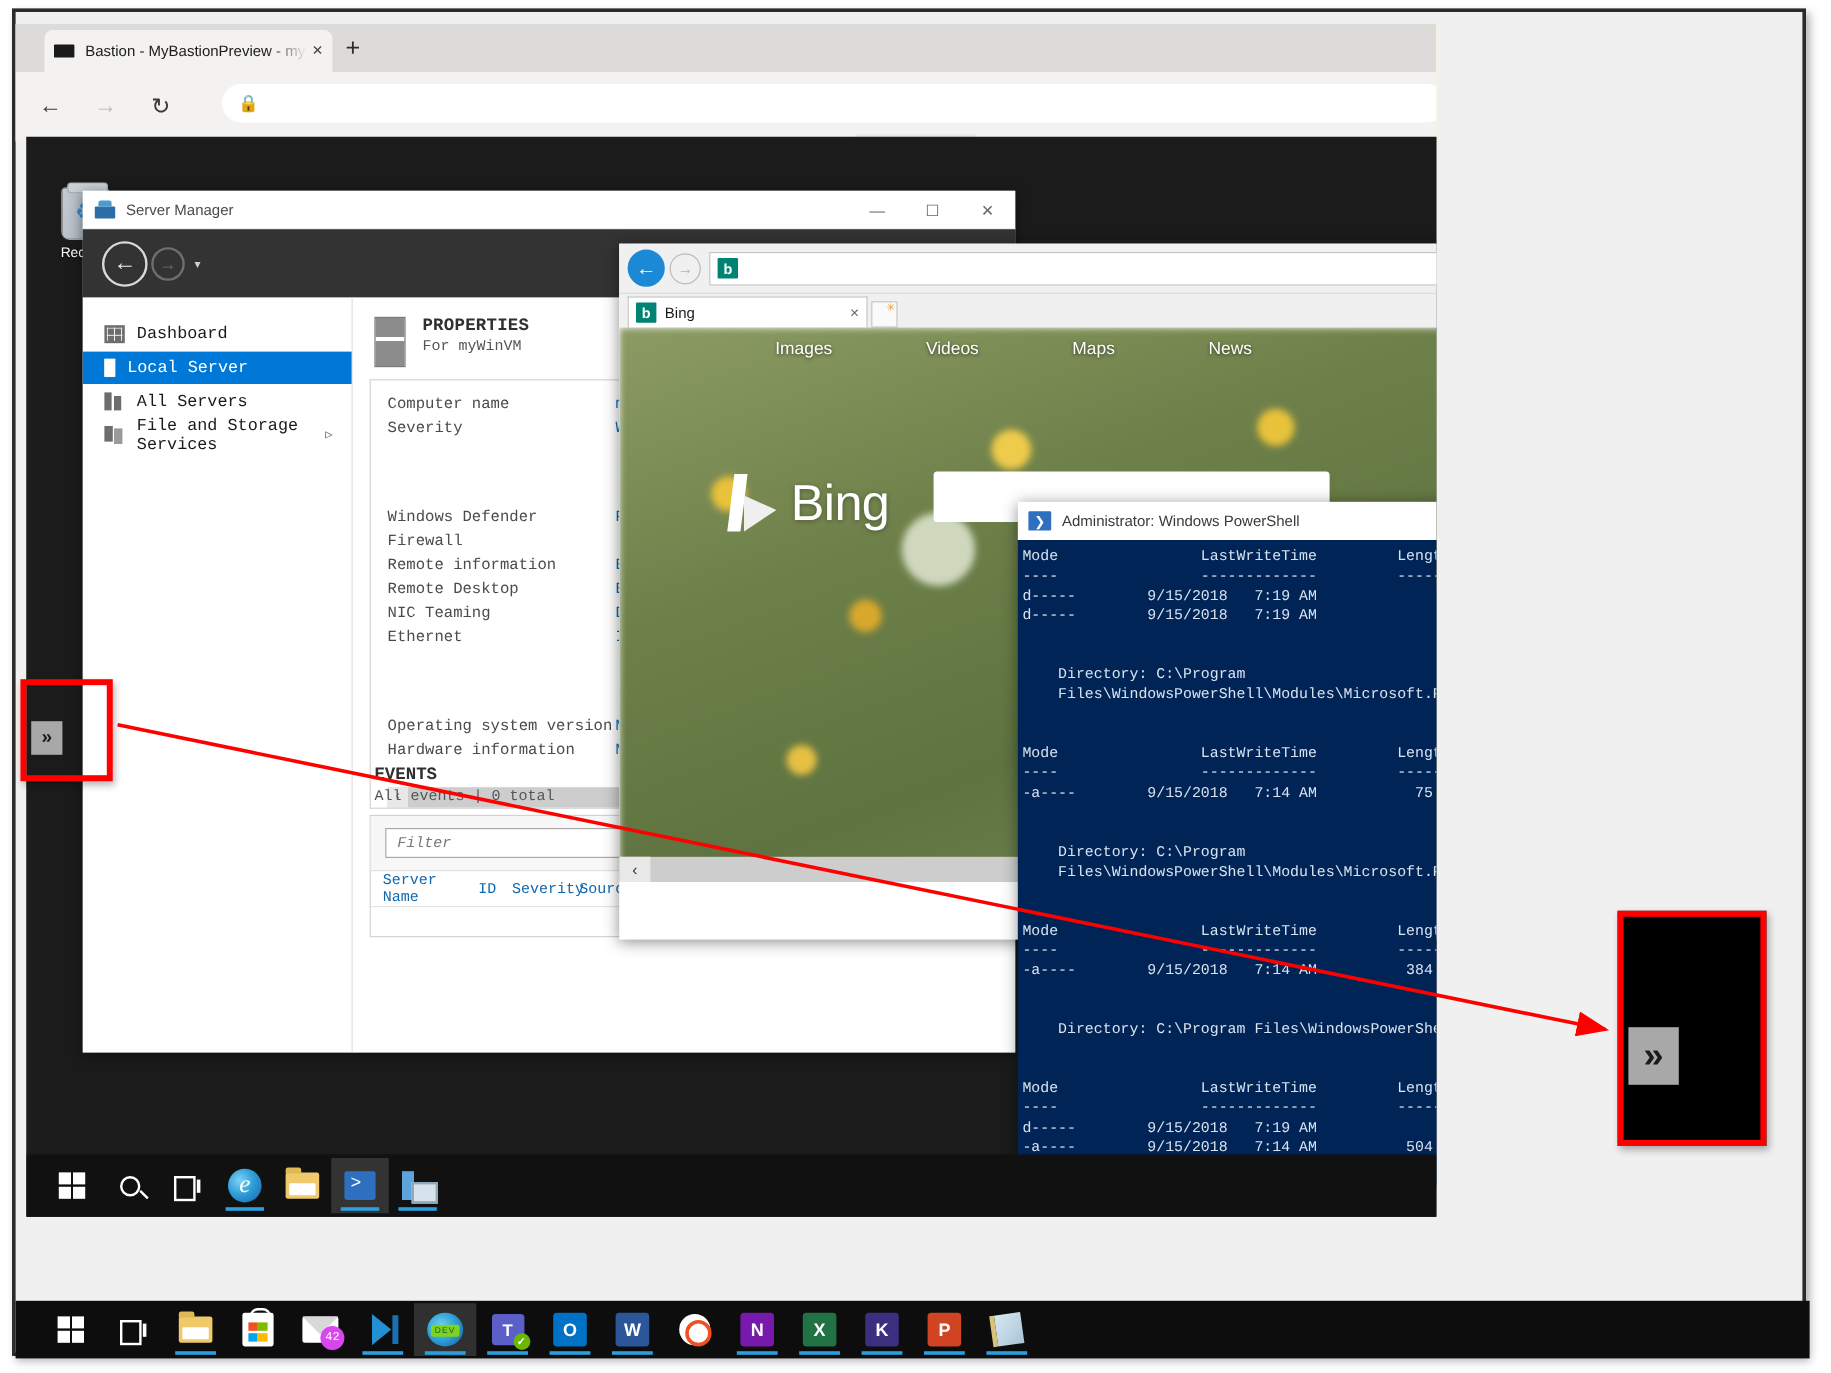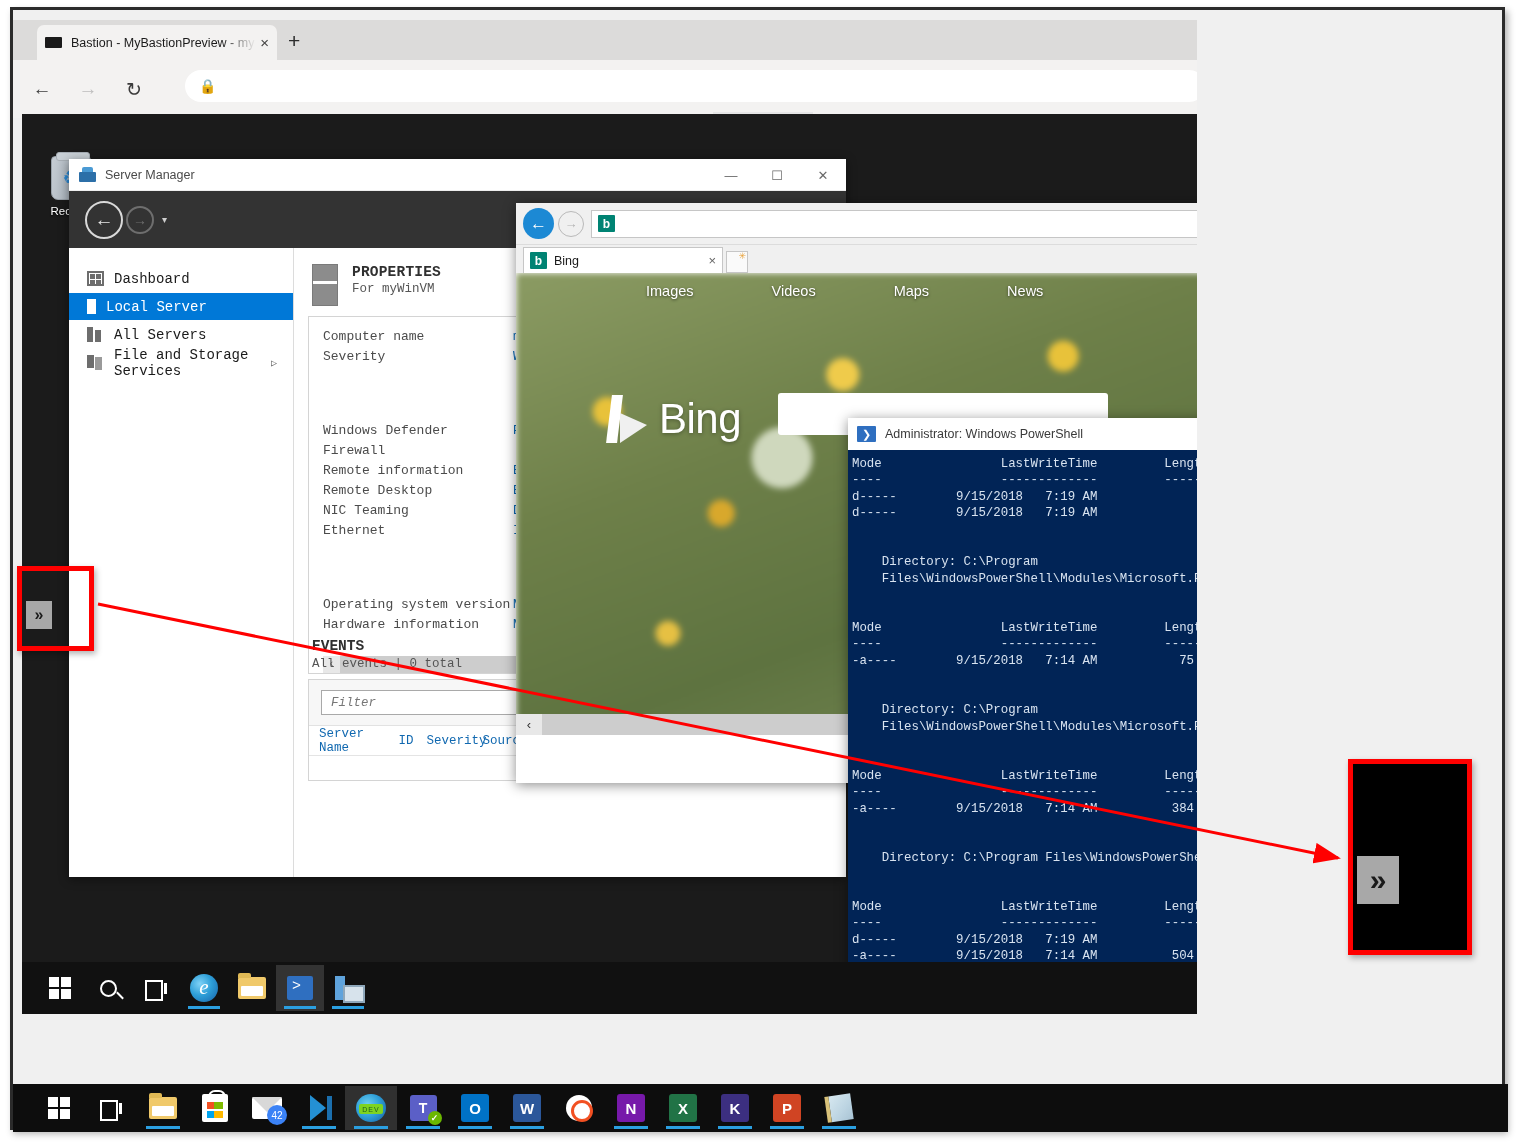--- a/index.html
+++ b/index.html
@@ -536,22 +536,22 @@
   .mail-logo {
     width: 30px; height: 22px; background: #ffffff; position: relative; border-radius: 2px;
   }
   .mail-logo::before {
     content:""; position:absolute; left:0; top:0;
     border-left: 15px solid transparent; border-right: 15px solid transparent;
     border-top: 15px solid #d8d8d8;
   }
   .mail-badge {
     position:absolute; right: -5px; bottom: -6px; width: 20px; height: 20px;
-    background: #3b82f6; color: #fff; border-radius: 50%;
-    font-size: 10px; display:flex; align-items:center; justify-content:center;
+    background: #d946ef; color: #fff; border-radius: 50%;
+    font-size: 10px; display:flex; align-items:center; justify-content:center;font-family:Liberation Mono, monospace;
   }
   .vscode-logo {
     width: 26px; height: 26px; position: relative;
   }
   .vscode-logo::before {
     content:""; position:absolute; left: 4px; top: 0;
     border-left: 16px solid #2490d4; border-top: 13px solid transparent;
     border-bottom: 13px solid transparent;
   }
   .vscode-logo::after {

